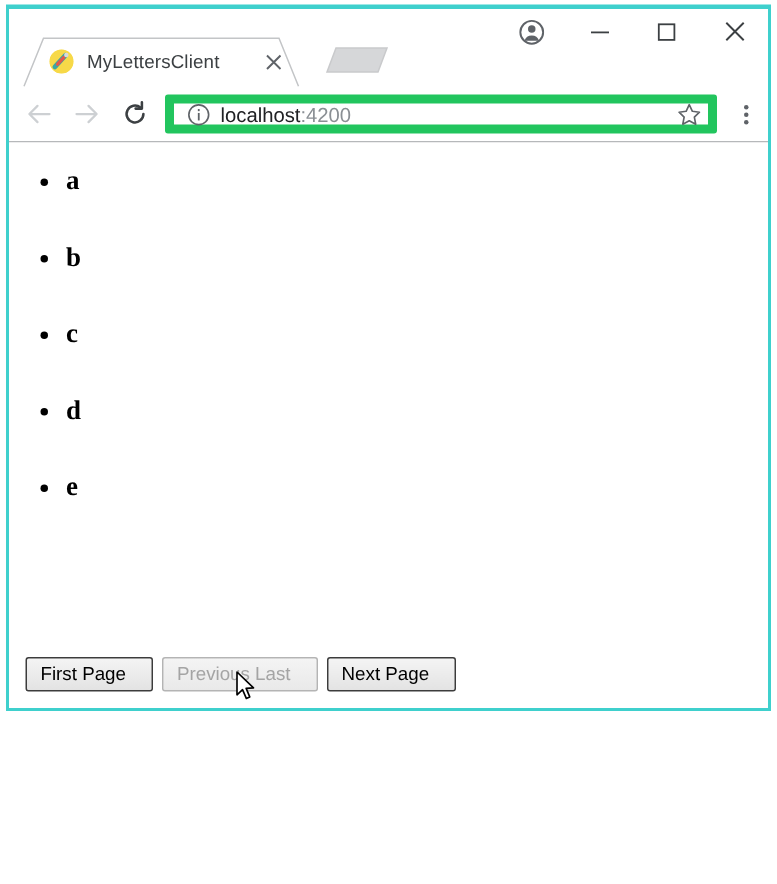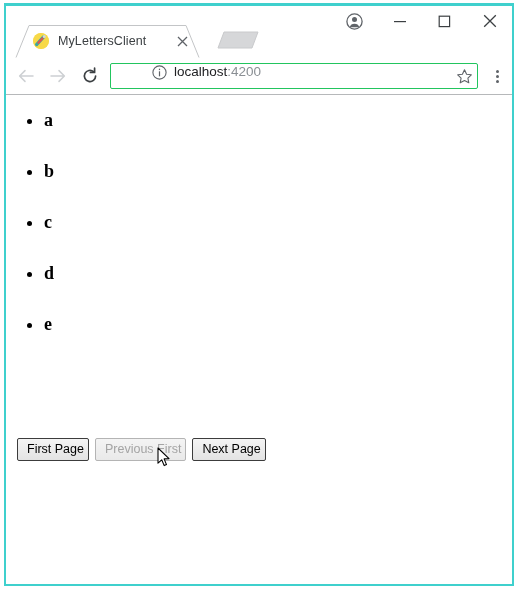--- a/index.html
+++ b/index.html
@@ -13,21 +13,21 @@
     overflow: hidden;
     font-family: "Liberation Sans", sans-serif;
   }
 
   
   .window {
     position: absolute;
     left: 4px;
     top: 3px;
     width: 510px;
-    height: 583px;
+    height: 471px;
     box-sizing: border-box;
     border: 2px solid #3fd0cd;
     border-top-width: 3px;
     background: #ffffff;
     overflow: hidden;
   }
 
   
   .tabstrip {
     position: relative;
@@ -126,26 +126,26 @@
     align-items: center;
     justify-content: center;
     flex: none;
   }
   .navbtn.first { margin-left: 4px; }
 
   .omnibox {
     flex: 1;
     height: 26px;
     margin: 0 4px 0 4px;
-    border: 1px solid #22c55e;
+    border: 6px solid #22c55e;
     border-radius: 2px;
     background: #ffffff;
     display: flex;
+    align-items: center;
     box-sizing: border-box;
-    padding-left: 32px;
   }
   .info-icon {
     margin-left: 8px;
     width: 16px;
     height: 16px;
     display: flex;
     align-items: center;
     justify-content: center;
     flex: none;
   }
@@ -210,21 +210,21 @@
     display: flex;
     gap: 6px;
   }
   .pgbtn {
     font-family: "Liberation Sans", sans-serif;
     font-size: 12.5px;
     color: #000000;
     background: linear-gradient(#f4f4f4, #e3e3e3);
     border: 1px solid #3c3c3c;
     border-radius: 2px;
-    padding: 3px 4px 4px 9px;
+    padding: 3px 17px 4px 9px;
     line-height: 14px;
     white-space: nowrap;
   }
   .pgbtn.disabled {
     color: #a4a4a4;
     border-color: #b4b4b4;
     background: linear-gradient(#f4f4f4, #e9e9e9);
   }
 
   .cursor {
@@ -346,21 +346,21 @@
     <ul class="letters" id="letters-list">
         <li>a</li>
         <li>b</li>
         <li>c</li>
         <li>d</li>
         <li>e</li>
       </ul>
 
     <div class="buttons" id="pagination-buttons">
         <button class="pgbtn">First Page</button>
-        <button class="pgbtn disabled" disabled="">Previous First</button>
+        <button class="pgbtn disabled" disabled="">Previous Last</button>
         <button class="pgbtn">Next Page</button>
       </div>
 
     <div class="cursor">
       <svg width="14" height="21" viewBox="0 0 14 21">
         <path d="M1 1 L1 16.2 L4.7 12.8 L7.2 18.6 L9.5 17.6 L7.1 11.9 L12 11.6 Z" fill="#ffffff" stroke="#000000" stroke-width="1.1" stroke-linejoin="round"></path>
       </svg>
     </div>
   </div>
 

